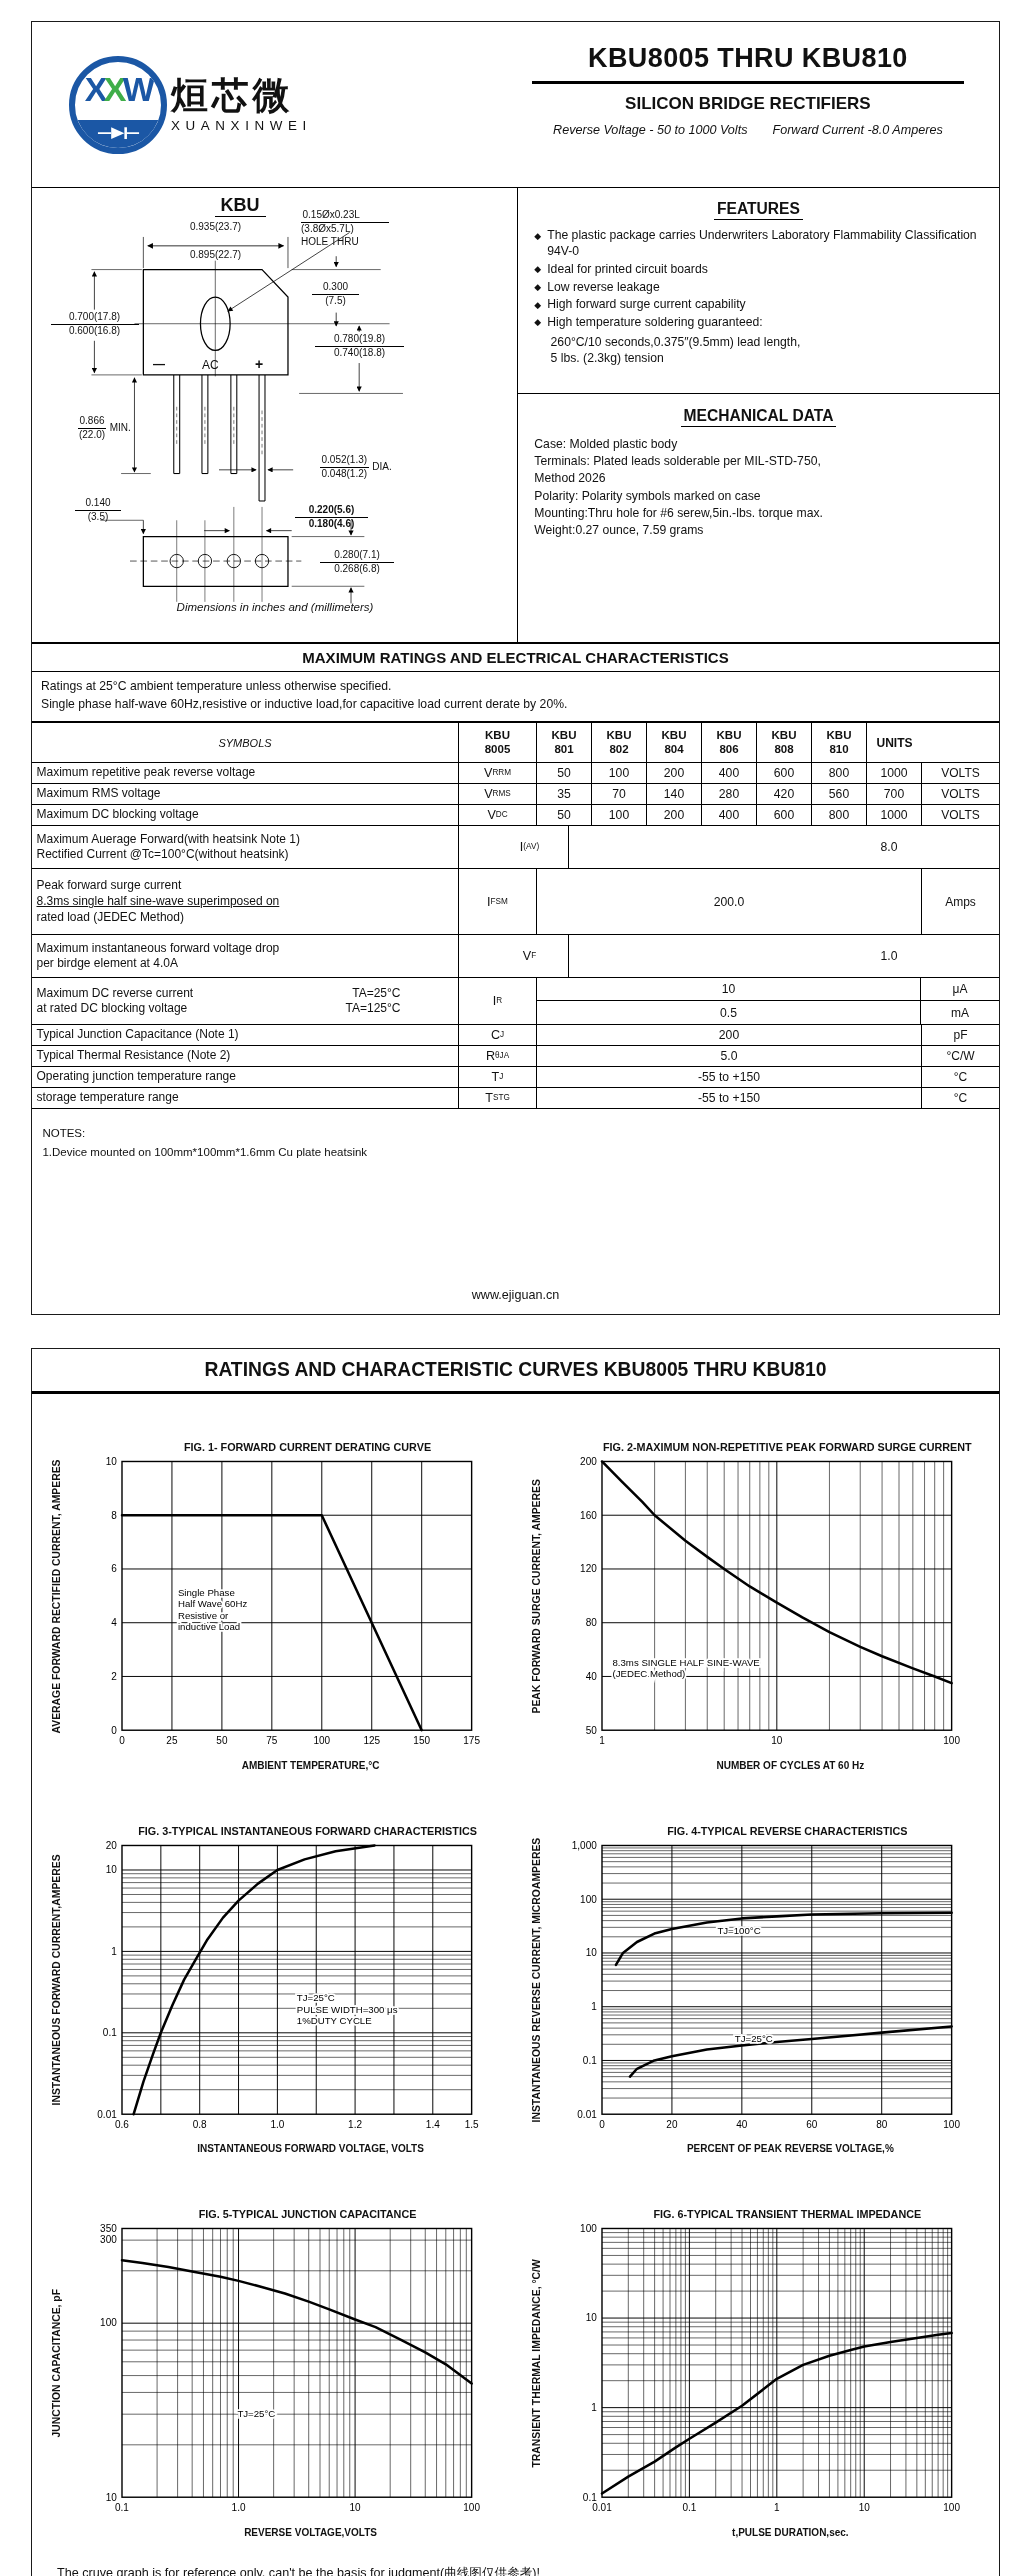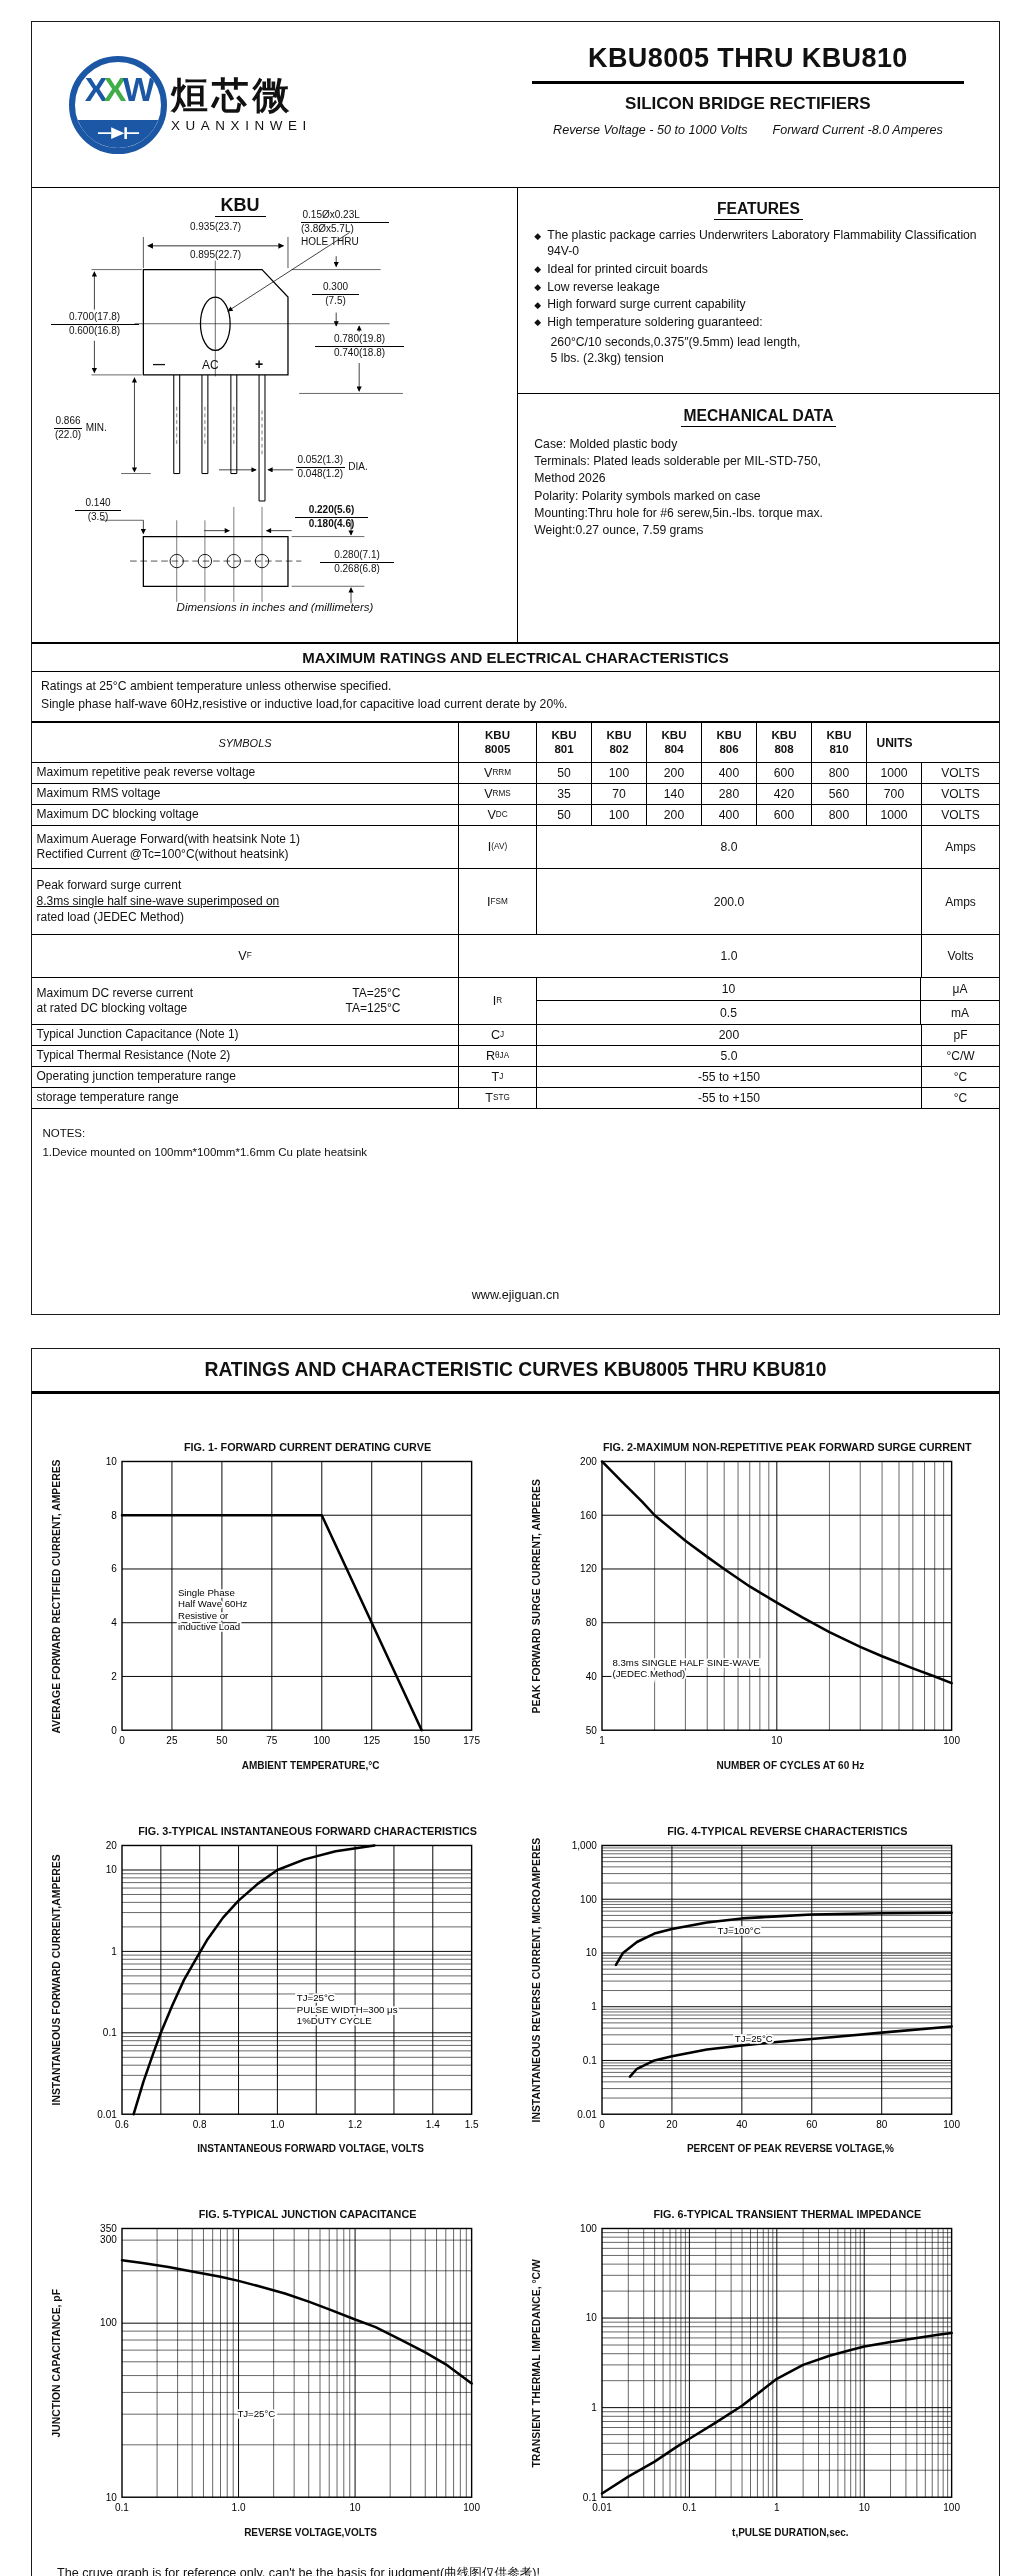--- a/index.html
+++ b/index.html
@@ -23,21 +23,21 @@
   .split{display:grid;grid-template-columns:486px 1fr;border-bottom:2.2px solid #000;min-height:454px;}
   .pkg-pane{border-right:1.5px solid #000;position:relative;}
   .pkg-wrap{position:relative;width:486px;height:445px;}
   .pkg-wrap svg{position:absolute;inset:0;}
   .pkg-title{position:absolute;left:167px;top:7.4px;width:82px;text-align:center;font-size:18px;font-weight:bold;}
   .pkg-title span{border-bottom:1.5px solid #000;padding:0 6px 0.7px;}
   .dim{position:absolute;font-size:10px;line-height:1.2;text-align:center;}
   .dim .t{display:block;border-bottom:0.7px solid #000;padding:0 1.5px 0.7px;}
   .dim .b{display:block;padding-top:0.7px;}
   .dim .plain{display:block;border-bottom:none;}
-  .dimflex{display:flex;align-items:center;gap:3.7px;}
+  .dimflex{display:flex;align-items:center;gap:3.7px;margin-left:24px;}
   .dimflex .fr{display:inline-block;}
   .hole{text-align:left;}
   .pkg-mark{position:absolute;font-size:12px;font-weight:bold;}
   .pkg-caption{position:absolute;left:0;top:413px;width:100%;text-align:center;font-style:italic;font-size:11.5px;}
   
   .right-pane{display:flex;flex-direction:column;}
   .features{border-bottom:1.5px solid #000;padding:12px 16.3px 7.4px;min-height:206px;box-sizing:border-box;}
   .sec-head{text-align:center;font-size:15.6px;font-weight:bold;margin-bottom:10.4px;}
   .sec-head span{border-bottom:1.5px solid #000;padding:0 3px 1.5px;}
   .feat-item{display:flex;gap:6px;font-size:12.2px;line-height:1.28;margin:2.2px 0;}
@@ -60,21 +60,21 @@
   .desc .ln{display:flex;width:100%;}
   .desc .cond{margin-left:auto;margin-right:53px;}
   .sym{justify-content:center;font-size:12.6px;}
   .sym sub{font-size:8.2px;line-height:1;}
   .unit{justify-content:center;}
   .thead .td{font-weight:bold;}
   .thead{min-height:39px;border-bottom:1.5px solid #000;}
   .thead .mdl{flex-direction:column;justify-content:center;line-height:1.15;font-size:11.5px;padding:1.5px 0;}
   .thead .symh{font-style:italic;font-weight:normal;font-size:11px;}
   .cat{gap:89px;font-weight:normal !important;font-size:12.2px;}
-  .h2{min-height:42px;} .h3{min-height:65px;} .hir{min-height:46px;}
+  .h2{min-height:42px;gap:32px;} .h3{min-height:65px;} .hir{min-height:46px;}
   .span7{grid-column:3 / span 7;border-right:0.7px solid #000;display:flex;align-items:center;justify-content:center;font-size:12.2px;}
   .irblock{grid-column:3 / span 8;display:grid;grid-template-rows:1fr 1fr;}
   .irrow{display:grid;grid-template-columns:384px 1fr;}
   .irrow.first{border-bottom:1.5px solid #000;}
   .irrow .v{border-right:0.7px solid #000;display:flex;align-items:center;justify-content:center;font-size:12.2px;}
   .irrow .u{display:flex;align-items:center;justify-content:center;}
   .ifsm-gap{margin-top:1px;text-decoration:underline;}
   
   .notes{padding:15px 10.4px;min-height:141px;font-size:11.5px;line-height:1.6;}
   .p1-footer{text-align:center;font-size:12.6px;padding:7.4px 0 12px;}
@@ -416,20 +416,24 @@
         </div>
       <div class="td sym">
           <span>I</span>
           <sub>FSM</sub>
         </div>
       <div class="span7">200.0</div>
       <div class="td unit">Amps</div>
     </div>
 
     <div class="trow h2">
+      <div class="td desc">
+          <span>Maximum instantaneous forward voltage drop</span>
+          <span>per birdge element at 4.0A</span>
+        </div>
       <div class="td sym">
           <span>V</span>
           <sub>F</sub>
         </div>
       <div class="span7">1.0</div>
       <div class="td unit">Volts</div>
     </div>
 
     <div class="trow hir">
       <div class="td desc">

